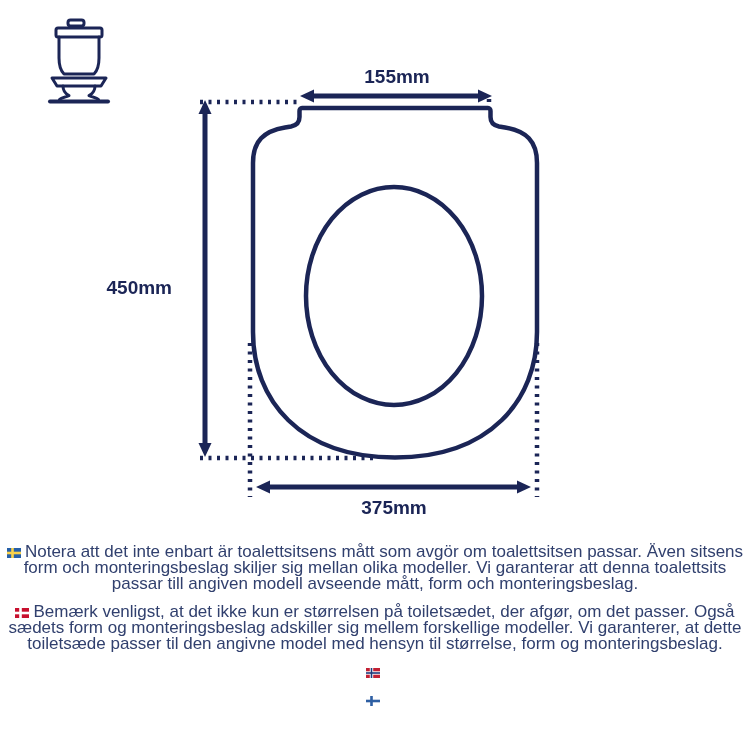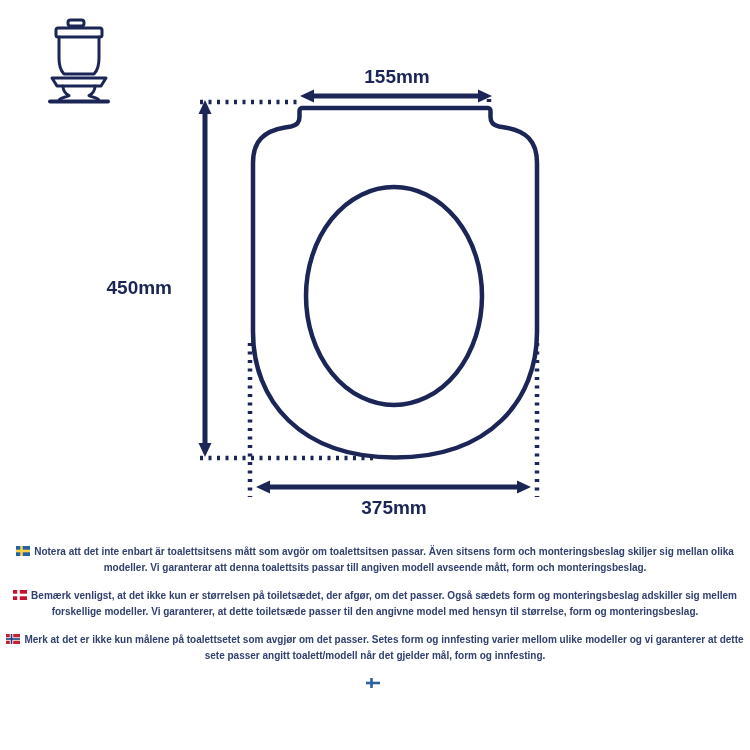--- a/index.html
+++ b/index.html
@@ -3,22 +3,22 @@
 <meta charset="utf-8">
 <style>
   * { margin:0; padding:0; box-sizing:border-box; }
   html,body { width:750px; height:750px; background:#ffffff; overflow:hidden;
               font-family:"Liberation Sans", sans-serif; }
   .canvas { position:relative; width:750px; height:640px; background:#ffffff; }
 
   .diagram-svg { position:absolute; left:0; top:0; width:750px; height:535px; display:block; }
 
   .notes { position:absolute; left:0; top:536px; width:750px; padding:8px 4px 0 4px; }
-  .note  { text-align:center; color:#31406e; font-size:10px; line-height:16px;
-           margin-bottom:12px; font-weight:700; }
+  .note  { text-align:center; color:#31406e; font-size:17px; line-height:16px;
+           margin-bottom:12px; font-weight:400; }
   .flag  { display:inline-block; vertical-align:-1px; margin-right:4px; }
 
   .dim-label { font-family:"Liberation Sans", sans-serif; font-weight:bold;
                font-size:19px; fill:#1b2556; }
 </style>
 </head>
 <body>
 
 <div class="canvas">
 
@@ -87,21 +87,21 @@
           <rect x="4.2" width="2.6" height="10" fill="#ffffff"></rect>
           <rect y="3.7" width="14" height="2.6" fill="#ffffff"></rect>
         </svg><span>Bemærk venligst, at det ikke kun er størrelsen på toiletsædet, der afgør, om det passer. Også sædets form og monteringsbeslag adskiller sig mellem forskellige modeller. Vi garanterer, at dette toiletsæde passer til den angivne model med hensyn til størrelse, form og monteringsbeslag.</span></p>
 
     <p class="note"><svg class="flag" width="14" height="10" viewBox="0 0 14 10">
           <rect width="14" height="10" fill="#c22033"></rect>
           <rect x="3.8" width="3.4" height="10" fill="#ffffff"></rect>
           <rect y="3.3" width="14" height="3.4" fill="#ffffff"></rect>
           <rect x="4.7" width="1.6" height="10" fill="#1f3a7a"></rect>
           <rect y="4.2" width="14" height="1.6" fill="#1f3a7a"></rect>
-        </svg><span>Merk at det er ikke kun målene på toalettsetet som avgjør om det passer. Setes form og innfesting varier mellom ulike modeller og vi garanterer at dette sete passer angitt toalett/modell når det gjelder mål, form og innfesting.</span></p>
+        </svg></p>
 
     <p class="note"><svg class="flag" width="14" height="10" viewBox="0 0 14 10">
           <rect width="14" height="10" fill="#ffffff"></rect>
           <rect x="4.2" width="2.6" height="10" fill="#2e5fa3"></rect>
           <rect y="3.7" width="14" height="2.6" fill="#2e5fa3"></rect>
         </svg></p>
 
   </div>
 </div>
 

